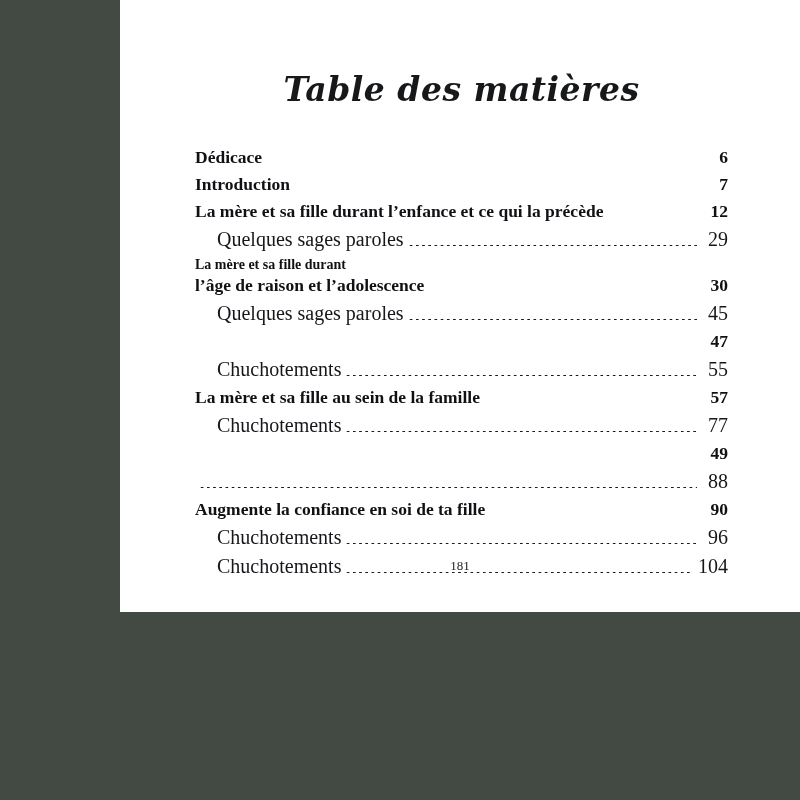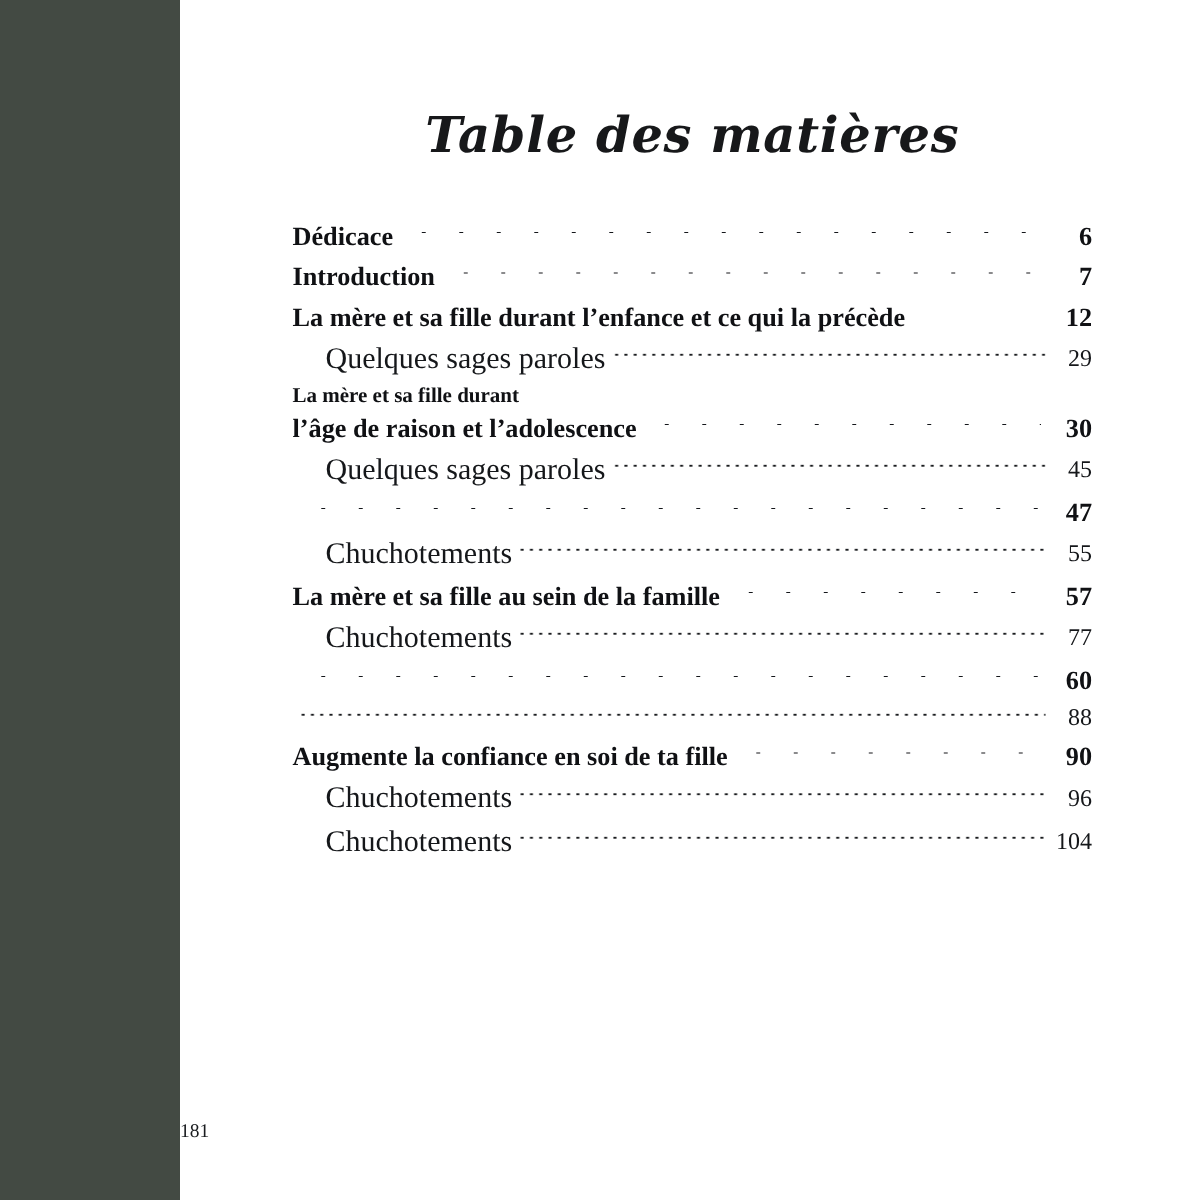--- a/index.html
+++ b/index.html
@@ -17,21 +17,21 @@
     position: relative;
     width: 800px;
     height: 800px;
     background: #434a43;
   }
   .page {
     position: absolute;
     left: 120px;
     top: 0;
     width: 680px;
-    height: 800px;
+    height: 612px;
     background: #ffffff;
   }
   .page-inner {
     position: relative;
     width: 100%;
     height: 100%;
     box-sizing: border-box;
     padding: 62px 72px 0 75px;
   }
   .toc-title {
@@ -57,21 +57,21 @@
     margin-top: 5px;
   }
   .entry.level1:first-child {
     margin-top: 0;
   }
   .entry.level2 {
     margin-top: 4px;
   }
   .row {
     display: flex;
-    align-items: center;
+    align-items: flex-end;
     width: 100%;
   }
   .label-1 {
     font-family: "Liberation Serif", serif;
     font-weight: 700;
     font-size: 17.5px;
     color: #101114;
     white-space: nowrap;
   }
   .label-2 {
@@ -111,37 +111,38 @@
     font-family: "Liberation Serif", serif;
     font-weight: 700;
     font-size: 17.5px;
     color: #101114;
     min-width: 26px;
     text-align: right;
   }
   .pagenum-2 {
     font-family: "Liberation Serif", serif;
     font-weight: 400;
-    font-size: 16px;
+    font-size: 20px;
     color: #15171a;
     min-width: 26px;
     text-align: right;
   }
   .first-line {
     font-family: "Liberation Serif", serif;
     font-weight: 700;
     font-size: 14px;
     color: #101114;
     margin-bottom: 2px;
   }
   .folio {
     position: absolute;
     left: 0;
     right: 0;
     bottom: 38px;
+    text-align: center;
     font-family: "Liberation Serif", serif;
     font-size: 13px;
     color: #1a1c1f;
   }
 </style>
 </head>
 <body>
 
 <div class="page-wrap">
   <div class="page">
@@ -216,21 +217,21 @@
           <li class="entry level2">
             <div class="row">
               <span class="label-2">Chuchotements</span>
               <span class="dots-fine"></span>
               <span class="pagenum-2">77</span>
             </div>
           </li>
           <li class="entry level1">
             <div class="row">
               <span class="dots-wide"></span>
-              <span class="pagenum-1">60</span>
+              <span class="pagenum-1">49</span>
             </div>
           </li>
           <li class="entry level2">
             <div class="row">
               <span class="dots-fine"></span>
               <span class="pagenum-2">88</span>
             </div>
           </li>
           <li class="entry level1">
             <div class="row">

